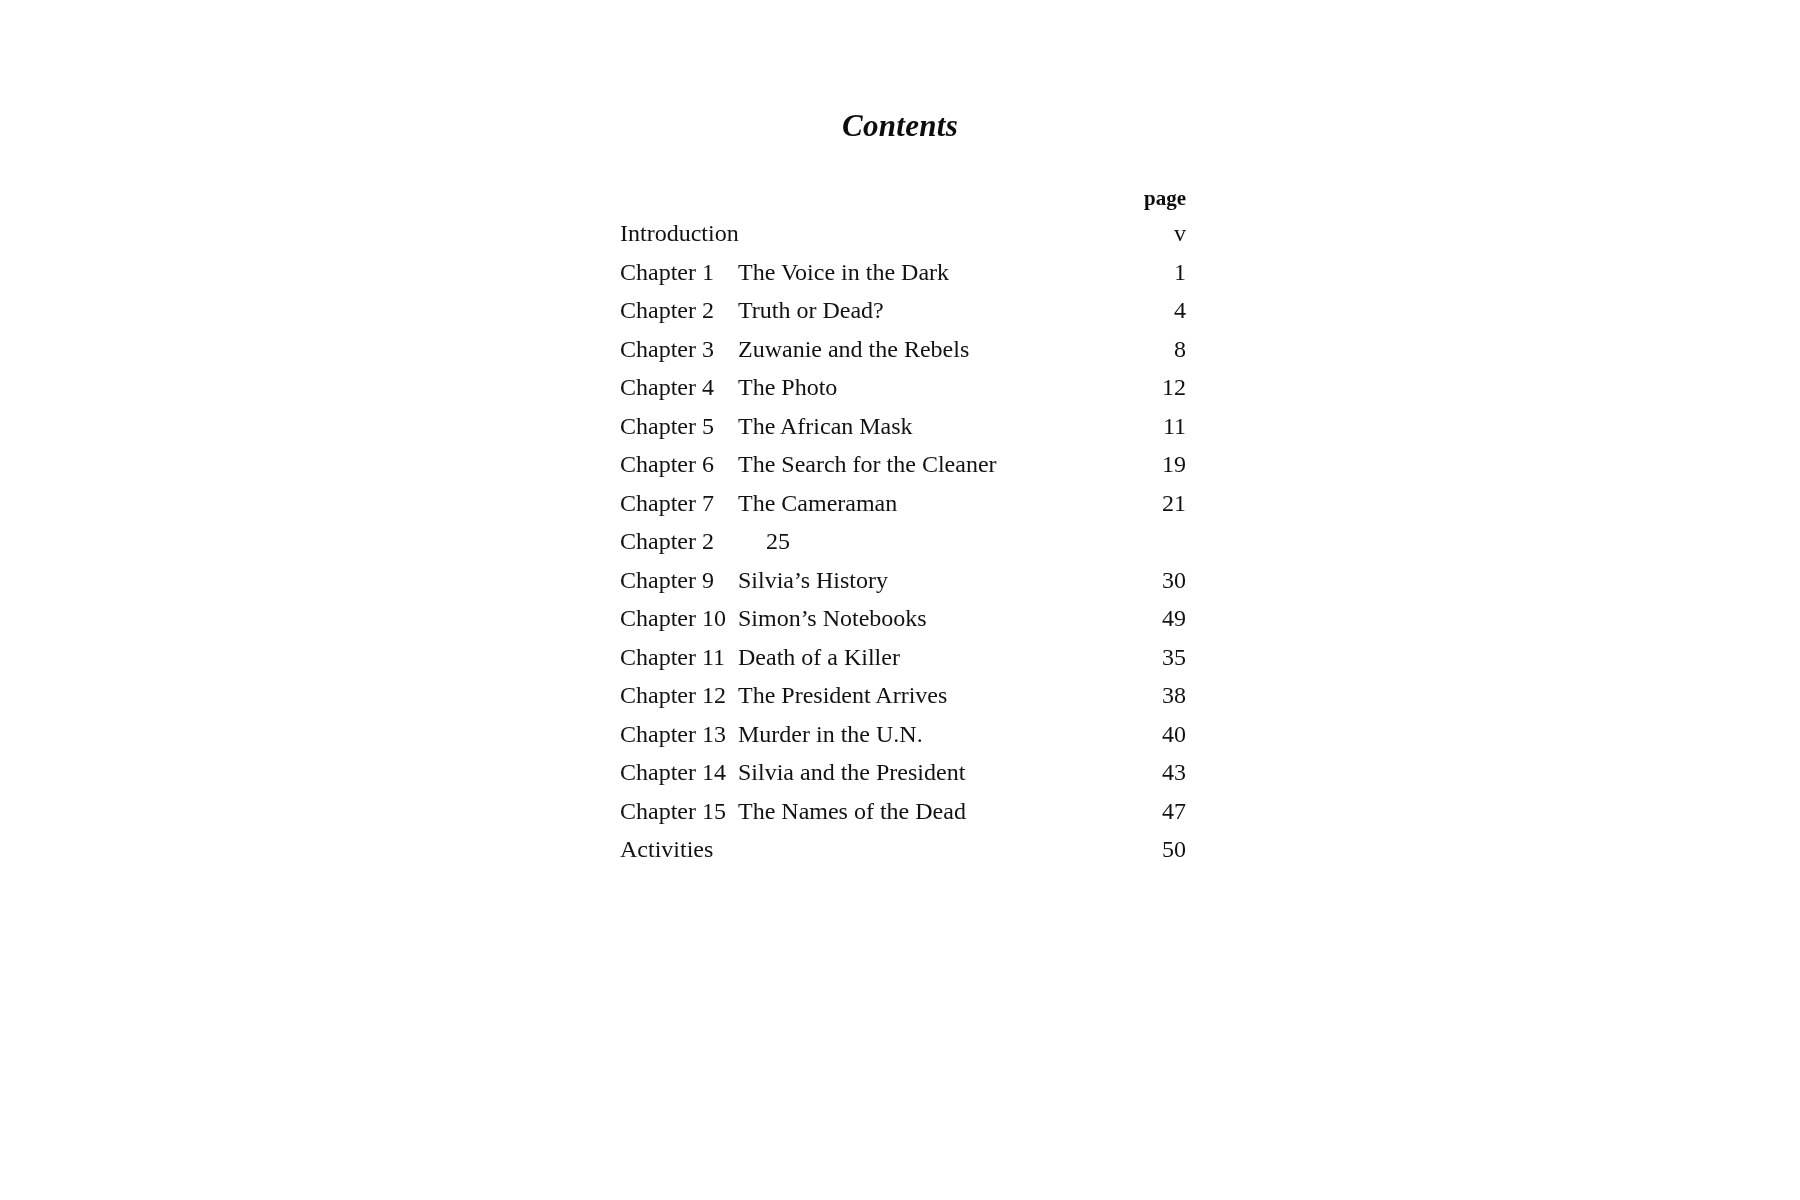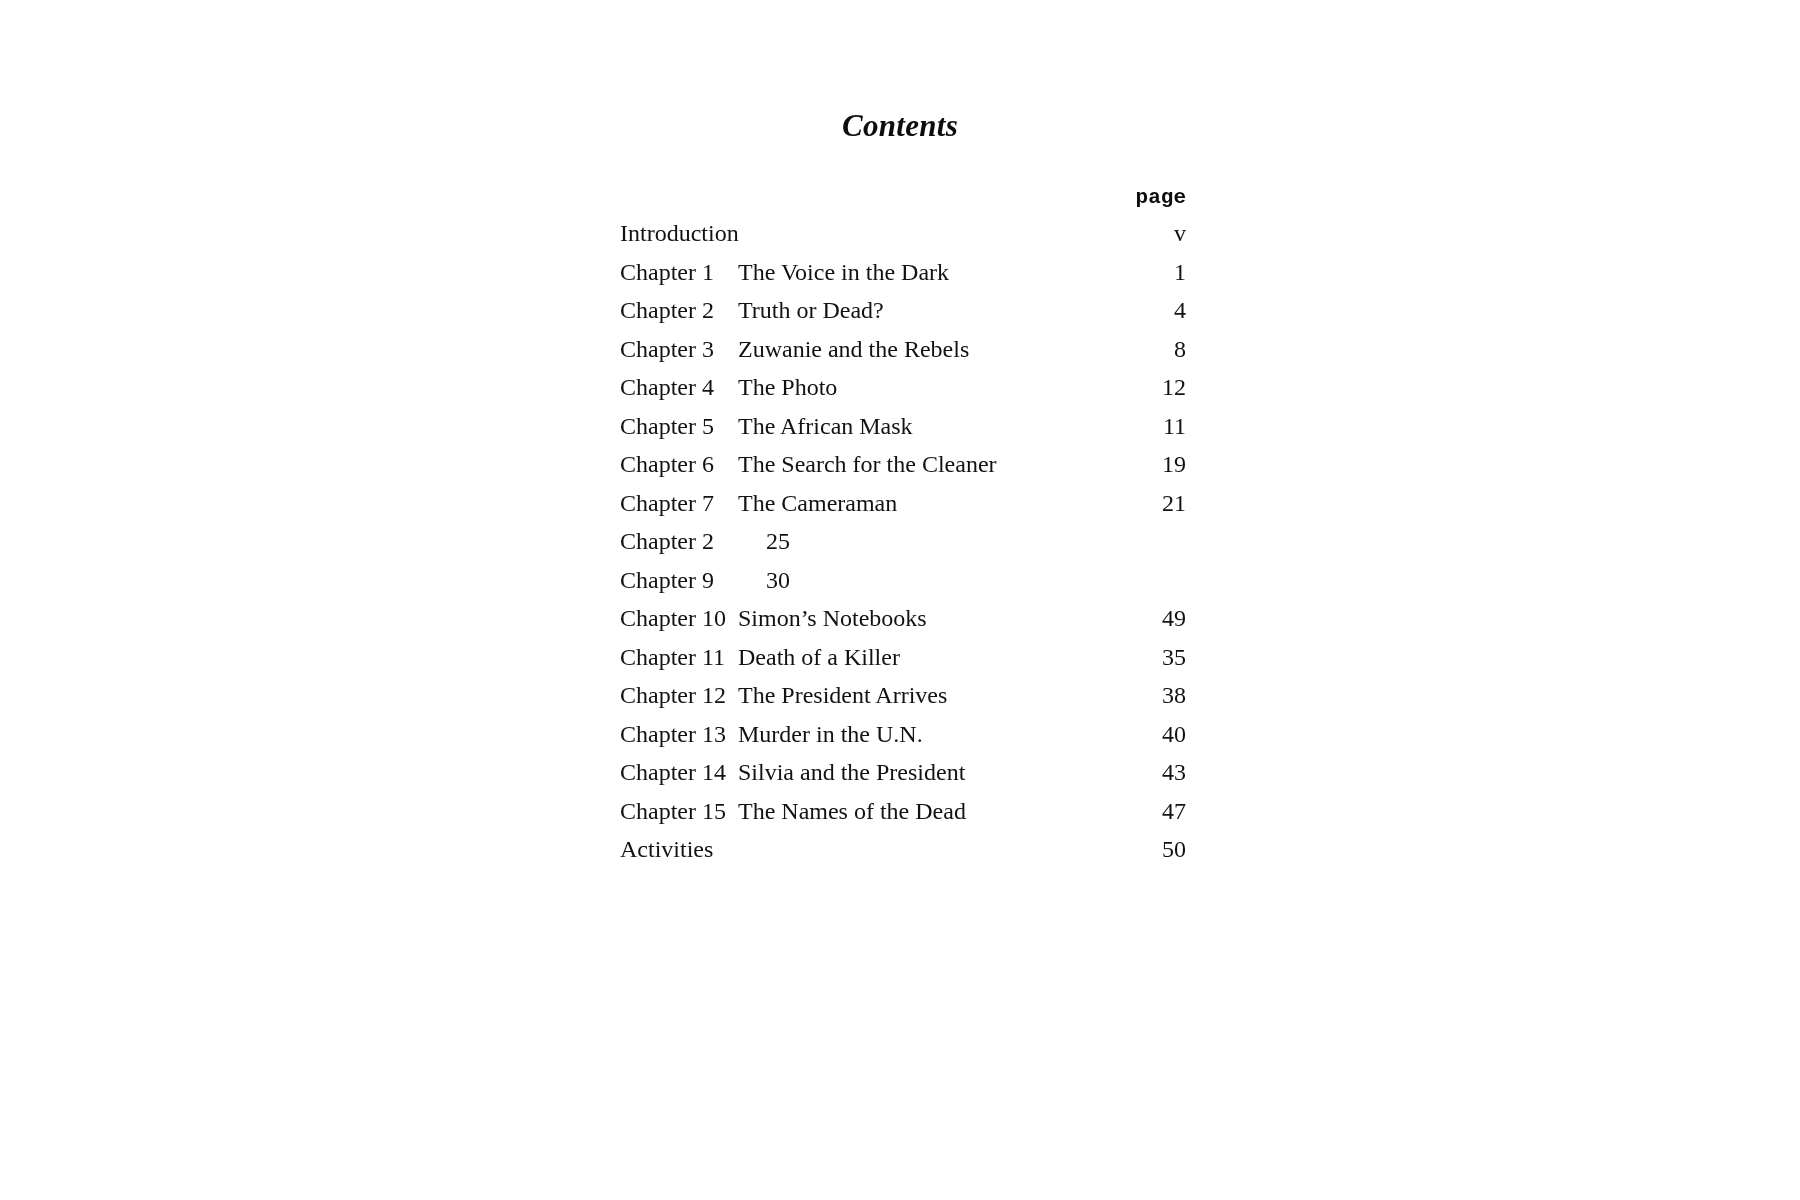--- a/index.html
+++ b/index.html
@@ -41,21 +41,20 @@
   }
   .page-header {
     position: relative;
     height: 34px;
     font-size: 21px;
     font-weight: bold;
     text-align: right;
     padding-right: 4px;
     color: #0d0d0d;
     box-sizing: border-box;
-    font-family: Liberation Mono, monospace;
   }
   .toc-row {
     display: flex;
     align-items: baseline;
     height: 38.5px;
     font-size: 24px;
     color: #121212;
   }
   .toc-row .chap {
     width: 118px;
@@ -136,20 +135,21 @@
       <span class="pg">21</span>
     </div>
 
     <div class="toc-row">
       <span class="chap">Chapter 2</span>
       <span class="pg">25</span>
     </div>
 
     <div class="toc-row">
       <span class="chap">Chapter 9</span>
+      <span class="title">Silvia’s History</span>
       <span class="pg">30</span>
     </div>
 
     <div class="toc-row">
       <span class="chap">Chapter 10</span>
       <span class="title">Simon’s Notebooks</span>
       <span class="pg">49</span>
     </div>
 
     <div class="toc-row">

